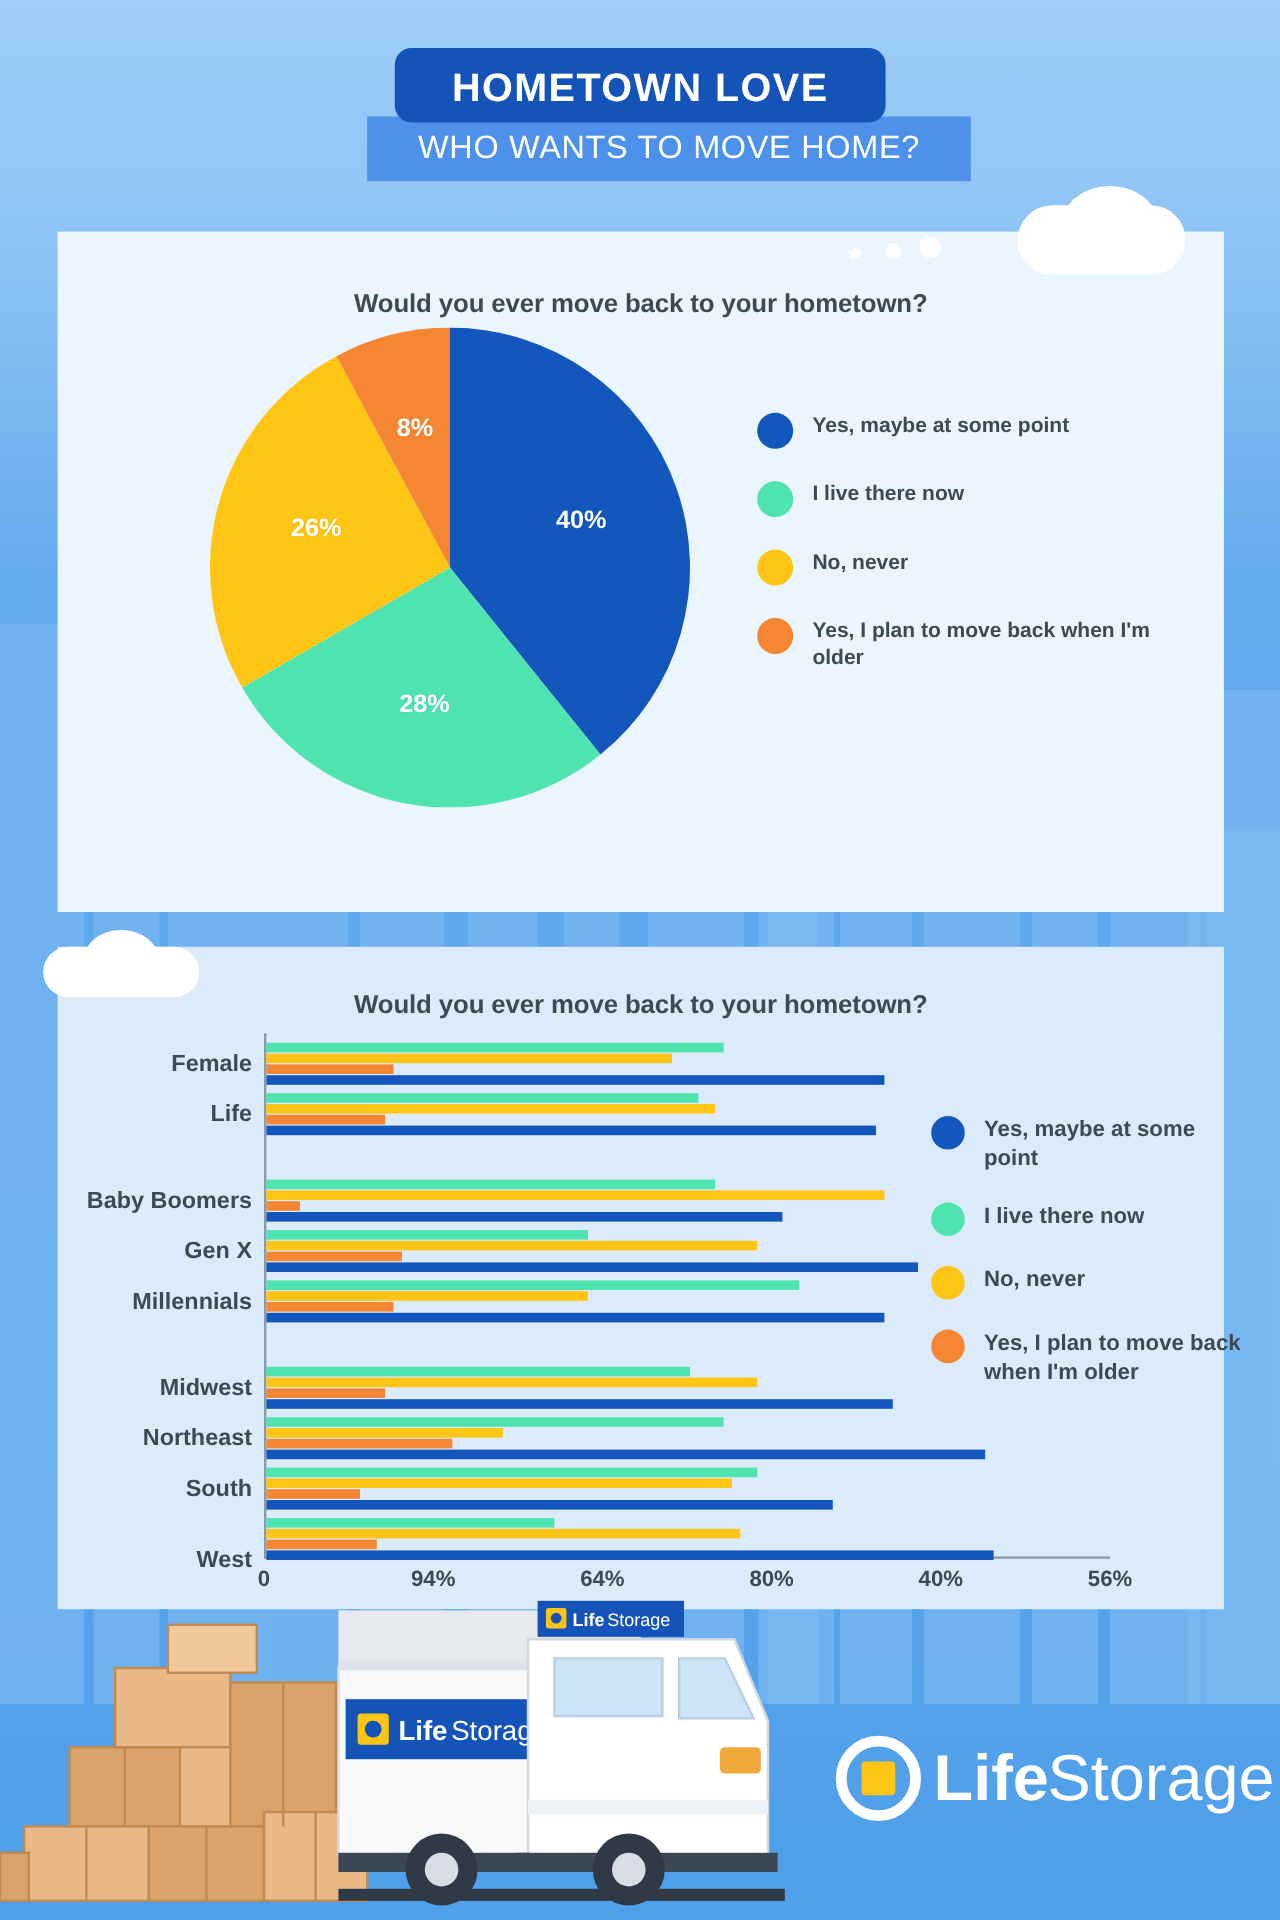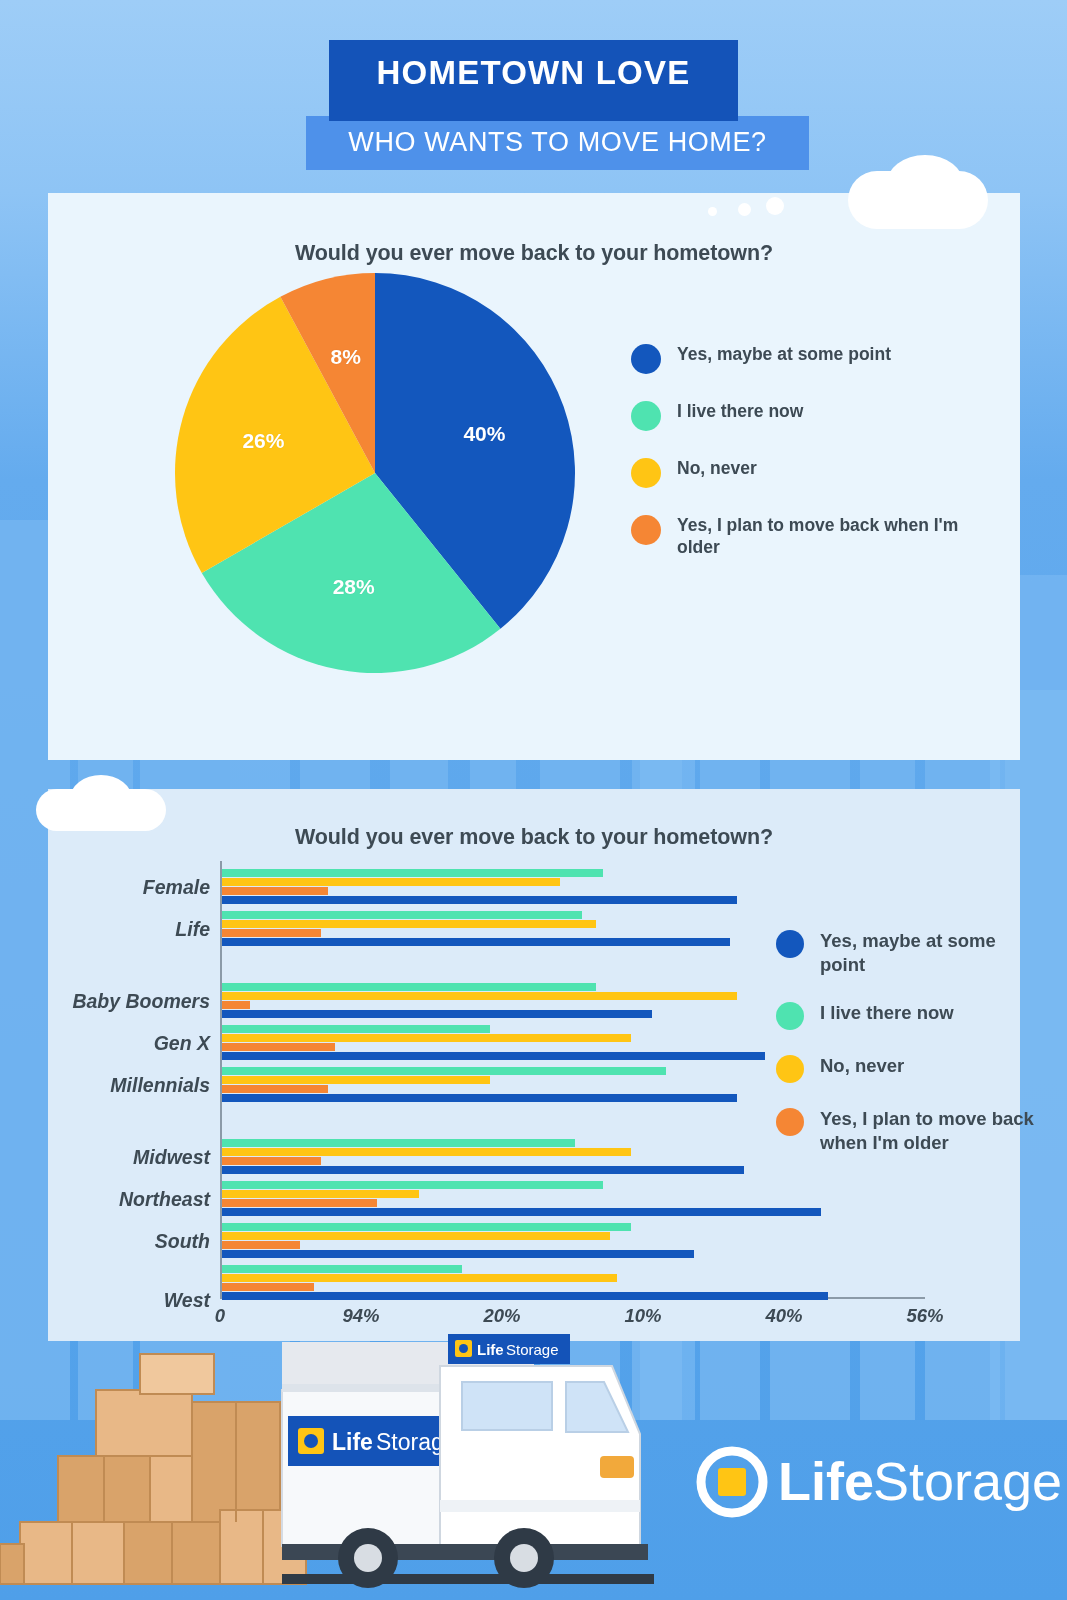--- a/index.html
+++ b/index.html
@@ -17,21 +17,21 @@
   }
 
   
   .skyline { position: absolute; left: 0; bottom: 0; width: 100%; height: 100%; pointer-events: none; }
 
   
   .hdr-wrap { position: absolute; top: 40px; left: 0; width: 100%; text-align: center; }
   .hdr-main {
     display: inline-block; background: #1453b8; color: #ffffff;
     font-size: 33px; font-weight: bold; letter-spacing: 1.2px;
-    padding: 14px 48px 29px; position: relative; z-index: 3;
+    padding: 14px 48px 10px; position: relative; z-index: 3; border-radius: 14px;
   }
   .hdr-sub-row { margin-top: -5px; text-align: center; margin-left: 48px; }
   .hdr-sub {
     display: inline-block; background: #4e91ea; color: #ffffff;
     font-size: 27px; font-weight: normal; letter-spacing: 0.6px;
     padding: 11px 42px 12px; position: relative; z-index: 2;
   }
 
   
   .panel {
@@ -67,21 +67,21 @@
 
   #pie-legend { left: 583px; top: 150px; width: 330px; }
   #pie-legend .legend-item { margin-bottom: 26px; }
 
   #bar-legend { left: 728px; top: 140px; width: 270px; }
   #bar-legend .legend-item { margin-bottom: 24px; }
   #bar-legend .legend-text { font-size: 18.5px; line-height: 1.3; }
   #bar-legend .legend-dot { width: 28px; height: 28px; flex: 0 0 28px; }
 
   
-  #bar-area { position: absolute; left: 0; top: 72px; width: 896px; height: 470px; font-style: italic; }
+  #bar-area { position: absolute; left: 0; top: 72px; width: 896px; height: 470px; }
   .bc-labels { position: absolute; left: 0; top: 0; width: 172px; }
   .bc-plot { position: absolute; left: 172px; top: 0; width: 705px; height: 438px; }
   .axis-v { position: absolute; left: 0; top: 0; width: 2px; height: 438px; background: #8b9aa8; }
   .axis-h { position: absolute; left: 0; bottom: 0; width: 705px; height: 2px; background: #8b9aa8; }
   .bar { position: absolute; height: 8px; border-radius: 0; }
 
   .cat-label {
     position: absolute; right: 10px; color: #3d4a54;
     font-size: 19.5px; font-weight: bold; white-space: nowrap;
     transform: translateY(-50%);
@@ -230,22 +230,22 @@
           <div class="bar" style="top: 380px; left: 2px; width: 77.55px; background: rgb(245, 134, 52);"></div>
           <div class="bar" style="top: 389px; left: 2px; width: 472.35px; background: rgb(19, 87, 189);"></div>
           <div class="bar" style="top: 404px; left: 2px; width: 239.7px; background: rgb(79, 227, 176);"></div>
           <div class="bar" style="top: 413px; left: 2px; width: 394.8px; background: rgb(255, 197, 20);"></div>
           <div class="bar" style="top: 422px; left: 2px; width: 91.65px; background: rgb(245, 134, 52);"></div>
           <div class="bar" style="top: 431px; left: 2px; width: 606.3px; background: rgb(19, 87, 189);"></div>
         </div>
       <div id="bc-ticks">
           <div class="tick" style="left: 172px;">0</div>
           <div class="tick" style="left: 313px;">94%</div>
-          <div class="tick" style="left: 454px;">20%</div>
-          <div class="tick" style="left: 595px;">10%</div>
+          <div class="tick" style="left: 454px;">64%</div>
+          <div class="tick" style="left: 595px;">80%</div>
           <div class="tick" style="left: 736px;">40%</div>
           <div class="tick" style="left: 877px;">56%</div>
         </div>
     </div>
 
     <div class="legend" id="bar-legend">
         <div class="legend-item">
           <span class="legend-dot" style="background: rgb(19, 87, 189);"></span>
           <span class="legend-text">Yes, maybe at some point</span>
         </div>

